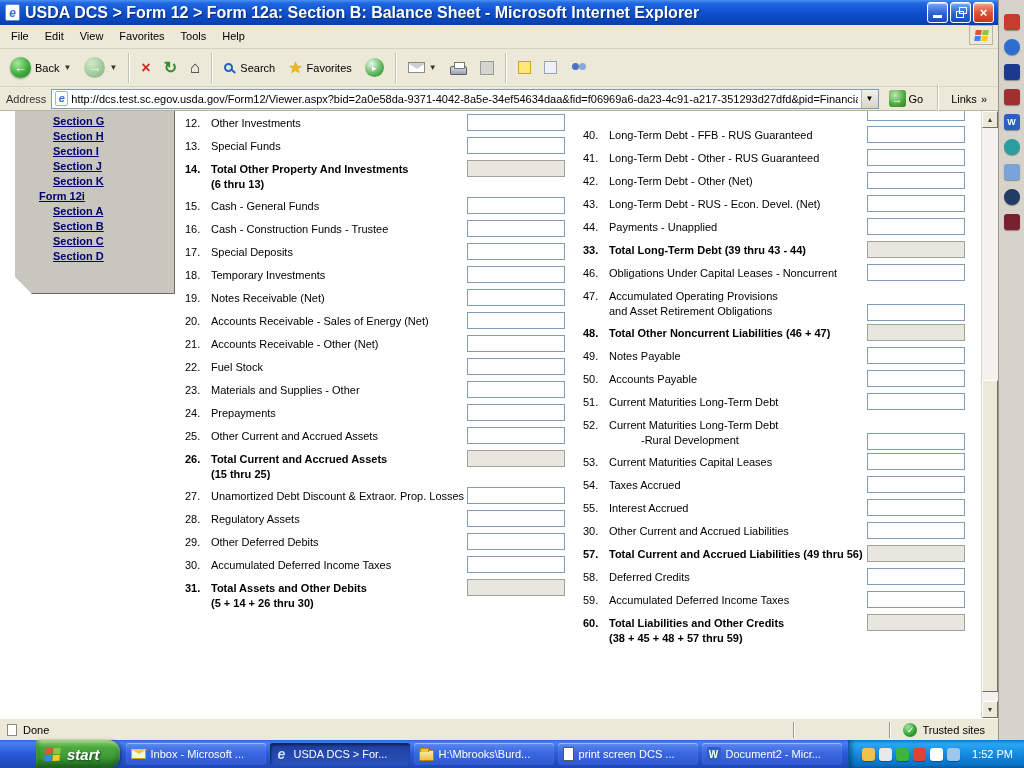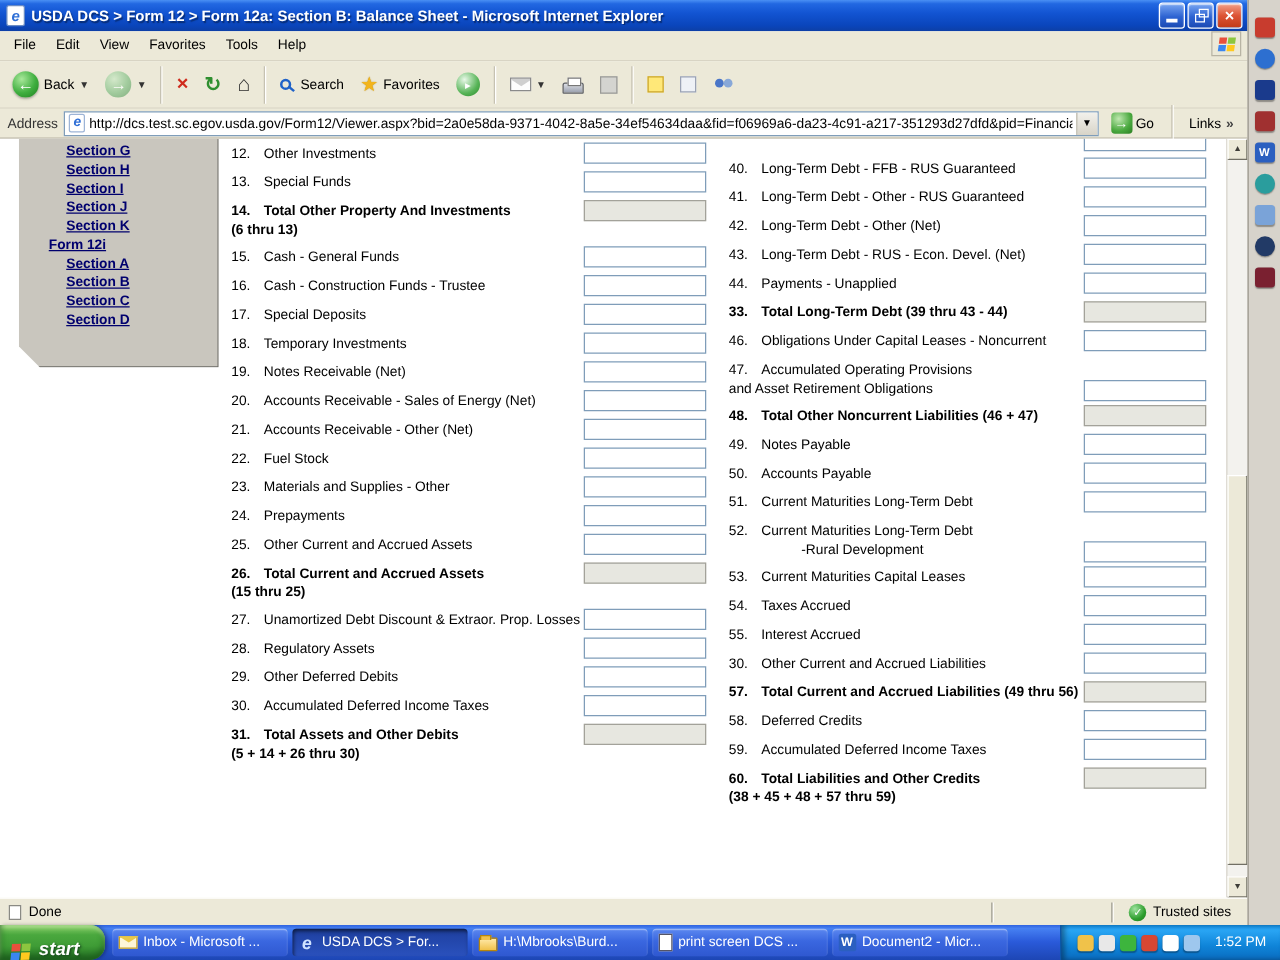--- a/index.html
+++ b/index.html
@@ -6,21 +6,21 @@
   html,body { width:1024px; height:768px; overflow:hidden; }
   body { font-family:"Liberation Sans", sans-serif; background:#d8d4cc; position:relative; }
 
   
   #window { position:absolute; left:0; top:0; width:998px; height:740px; display:flex; flex-direction:column; background:#fff; }
 
   .titlebar { height:25px; flex:0 0 25px; display:flex; align-items:center; gap:5px; padding:0 4px 0 5px;
     background:linear-gradient(180deg,#4a90f4 0%,#2268e2 12%,var(--titlebar_blue,#1254d2) 42%,#0a45bb 82%,#0d3fa5 100%); }
   .doc-icon { width:15px; height:17px; background:#fff; border:1px solid #6b8cc4; border-radius:2px; display:flex; align-items:center; justify-content:center; flex:0 0 auto; }
   .doc-icon .e { color:#2f6fd6; font-weight:bold; font-style:italic; font-size:12px; line-height:1; }
-  .title-text { flex:1; color:#fff; font-weight:bold; font-size:12px; white-space:nowrap; overflow:hidden; text-shadow:1px 1px 1px #062a70; }
+  .title-text { flex:1; color:#fff; font-weight:bold; font-size:16px; white-space:nowrap; overflow:hidden; text-shadow:1px 1px 1px #062a70; }
   .win-controls { display:flex; gap:2px; }
   .winbtn { width:21px; height:21px; position:relative; border-radius:3px; border:1px solid #fff; color:#fff;
     background:linear-gradient(180deg,#7aa7f2,#2d63d2 55%,#1b4ab4); display:flex; align-items:center; justify-content:center;
     box-shadow:inset 0 1px 1px rgba(255,255,255,.7); }
   .winbtn.close { background:linear-gradient(180deg,#f2a28a,#dd5435 50%,#c23a18); }
   .g-min { position:absolute; left:5px; bottom:4px; width:9px; height:3px; background:#fff; }
   .g-r1 { position:absolute; left:5px; top:8px; width:8px; height:7px; border:1px solid #fff; }
   .g-r2 { position:absolute; left:8px; top:4px; width:8px; height:7px; border:1px solid #fff; }
   .g-x { font-size:13px; font-weight:bold; line-height:1; }
 
@@ -85,21 +85,21 @@
   .nav-link { display:block; font-size:11px; font-weight:bold; color:var(--link_navy,#00006e); text-decoration:underline; padding:1px 0 1px 38px; line-height:13px; }
   .nav-link.top { padding-left:24px; }
 
   .col-left  { position:absolute; left:185px; top:1px; width:390px; }
   .col-right { position:absolute; left:583px; top:0;  width:392px; }
   .frow { position:relative; height:23px; font-size:11px; color:#000; }
   .frow.two { height:37px; }
   .frow.partial { height:13px; }
   .flabel { position:absolute; left:0; top:5px; line-height:12px; white-space:nowrap; }
   .fnum { display:inline-block; width:26px; }
-  .fline2 { margin-top:3px; }
+  .fline2 { margin-left:26px; margin-top:3px; }
   .fline2.ind { margin-left:58px; }
   .frow.total .flabel { font-weight:bold; }
   .ffield { position:absolute; top:2px; width:98px; height:17px; border:1px solid var(--field_border,#7f9db9); background:#fff; font-size:11px; padding:1px 2px; font-family:"Liberation Sans",sans-serif; }
   .col-left .ffield { left:282px; }
   .col-right .ffield { left:284px; }
   .ffield.calc { background:var(--calc_field_bg,#e7e7e0); border-color:#a3a29a; }
   .ffield.l2 { top:19px; }
   .frow.partial .ffield { top:-7px; }
 
   .vscroll { position:absolute; right:0; top:0; width:17px; height:100%; background:#f3f2ee; border-left:1px solid #d8d4cc; }
@@ -118,23 +118,23 @@
     background:radial-gradient(circle at 35% 30%,#9fe39f,#2e9e2e 60%,#1d7a1d); }
 
   
   #dock { position:absolute; left:998px; top:0; width:26px; height:740px; background:#d7d3cb; border-left:1px solid #9a968c;
     display:flex; flex-direction:column; align-items:center; padding-top:14px; gap:9px; }
   .dock-ico { width:16px; height:16px; display:flex; align-items:center; justify-content:center; color:#fff; font-size:9px; font-weight:bold; box-shadow:0 1px 1px rgba(0,0,0,.35); }
 
   
   .taskbar { position:absolute; left:0; top:740px; width:1024px; height:28px; display:flex; align-items:stretch;
     background:linear-gradient(180deg,#2f63e0 0%,#4680f2 10%,var(--taskbar_blue,#2a5ada) 48%,#1d46b4 100%); }
-  .start-btn { flex:0 0 auto; display:flex; align-items:flex-end; gap:7px; padding:0 20px 0 9px; color:#fff; font-weight:bold; font-style:italic; font-size:15px;
+  .start-btn { flex:0 0 auto; display:flex; align-items:center; gap:7px; padding:0 20px 0 9px; color:#fff; font-weight:bold; font-style:italic; font-size:15px;
     background:linear-gradient(180deg,#8cd06a 0%,#4aa83e 28%,var(--start_green,#3f9c36) 60%,#236f23 100%);
-    border-radius:0 12px 12px 0; text-shadow:1px 1px 2px #14401a; box-shadow:inset 0 -3px 6px #1c5c1c, inset 0 2px 3px #b8e89a, 2px 0 3px rgba(0,0,0,.3); }
+    border-radius:0 12px 12px 0; text-shadow:1px 1px 2px #14401a; box-shadow:inset 0 -3px 6px #1c5c1c, inset 0 2px 3px #b8e89a, 2px 0 3px rgba(0,0,0,.3);margin-left:36px; }
   .start-flag { transform:skewX(-8deg) rotate(-2deg); }
   .taskbar-buttons { display:flex; align-items:stretch; margin-left:4px; }
   .task-btn { width:140px; margin:3px 2px; display:flex; align-items:center; gap:5px; padding:0 5px; color:#fff; font-size:11px; border-radius:3px;
     background:linear-gradient(180deg,#5c88f0,#3a67e0 45%,#2f58d0); box-shadow:inset 0 1px 1px rgba(255,255,255,.45); overflow:hidden; }
   .task-btn.active { background:linear-gradient(180deg,#1e3f9e,#2a51bd); box-shadow:inset 1px 2px 3px rgba(0,0,0,.55); }
   .task-label { white-space:nowrap; overflow:hidden; }
   .task-ico { flex:0 0 auto; display:flex; align-items:center; justify-content:center; }
   .task-ico.outlook { width:15px; height:10px; background:#fdf6d8; border:1px solid #c9a227; position:relative; }
   .task-ico.outlook::after { content:''; position:absolute; left:-1px; top:-1px; border-left:8px solid transparent; border-right:8px solid transparent; border-top:5px solid #e8c84a; }
   .task-ico.ie { color:#cfe2ff; font-weight:bold; font-style:italic; font-size:14px; width:14px; }

